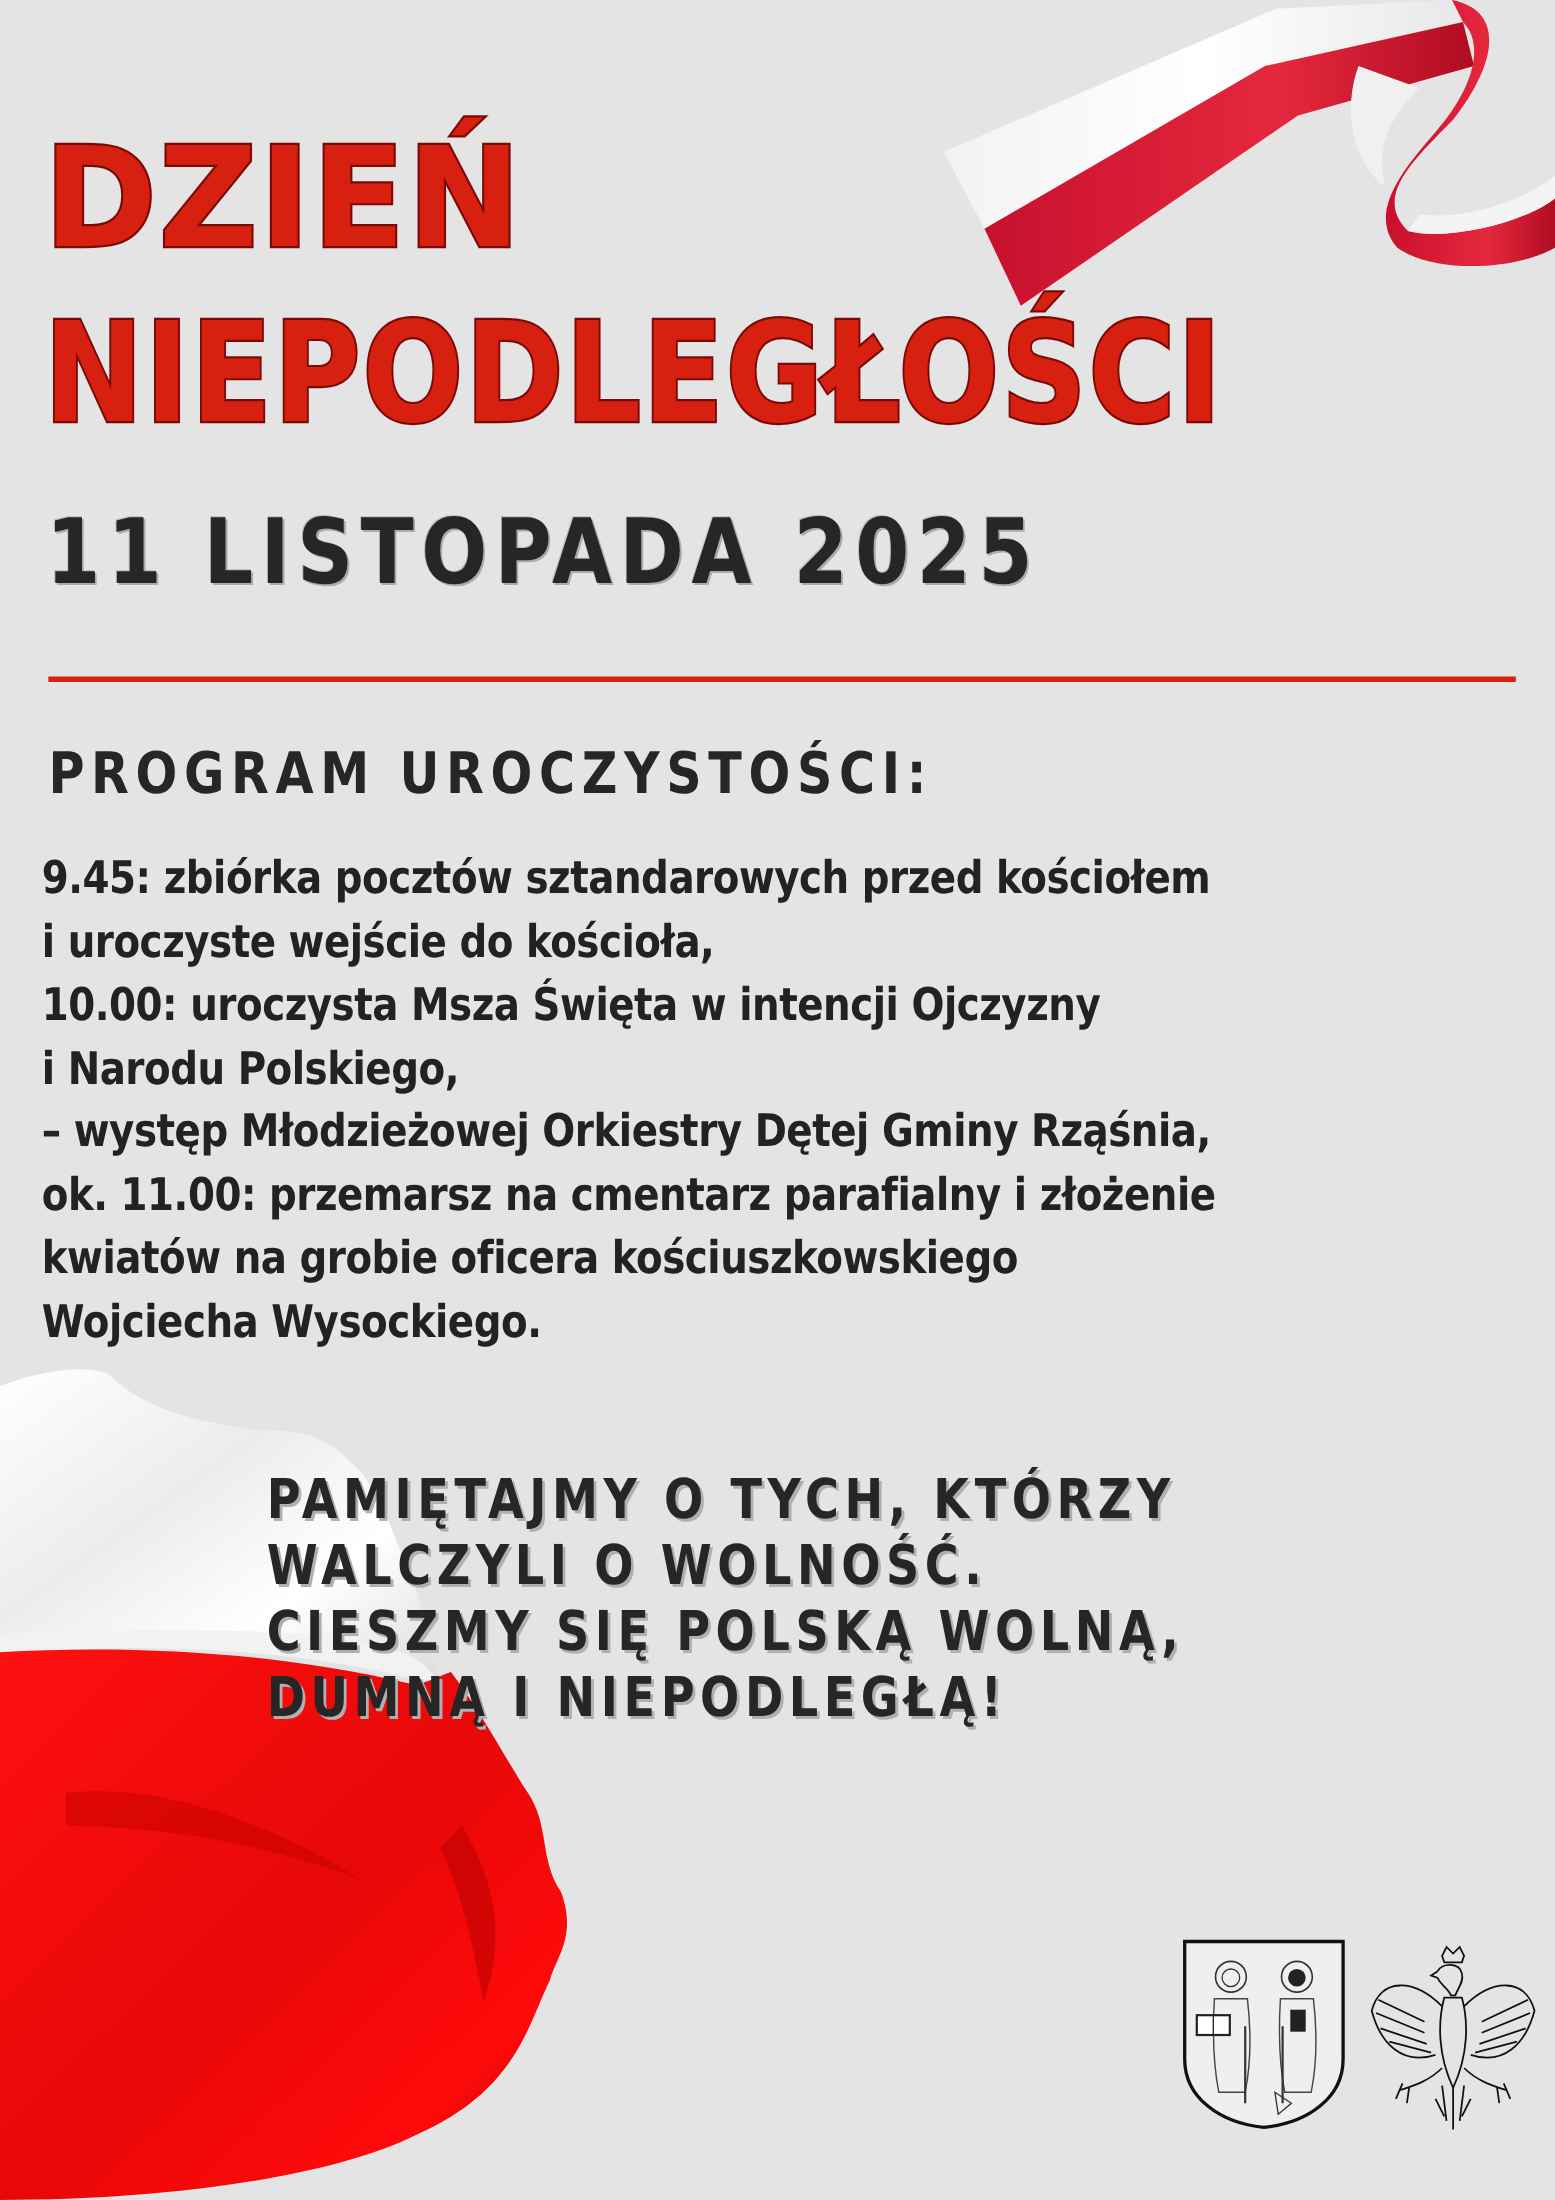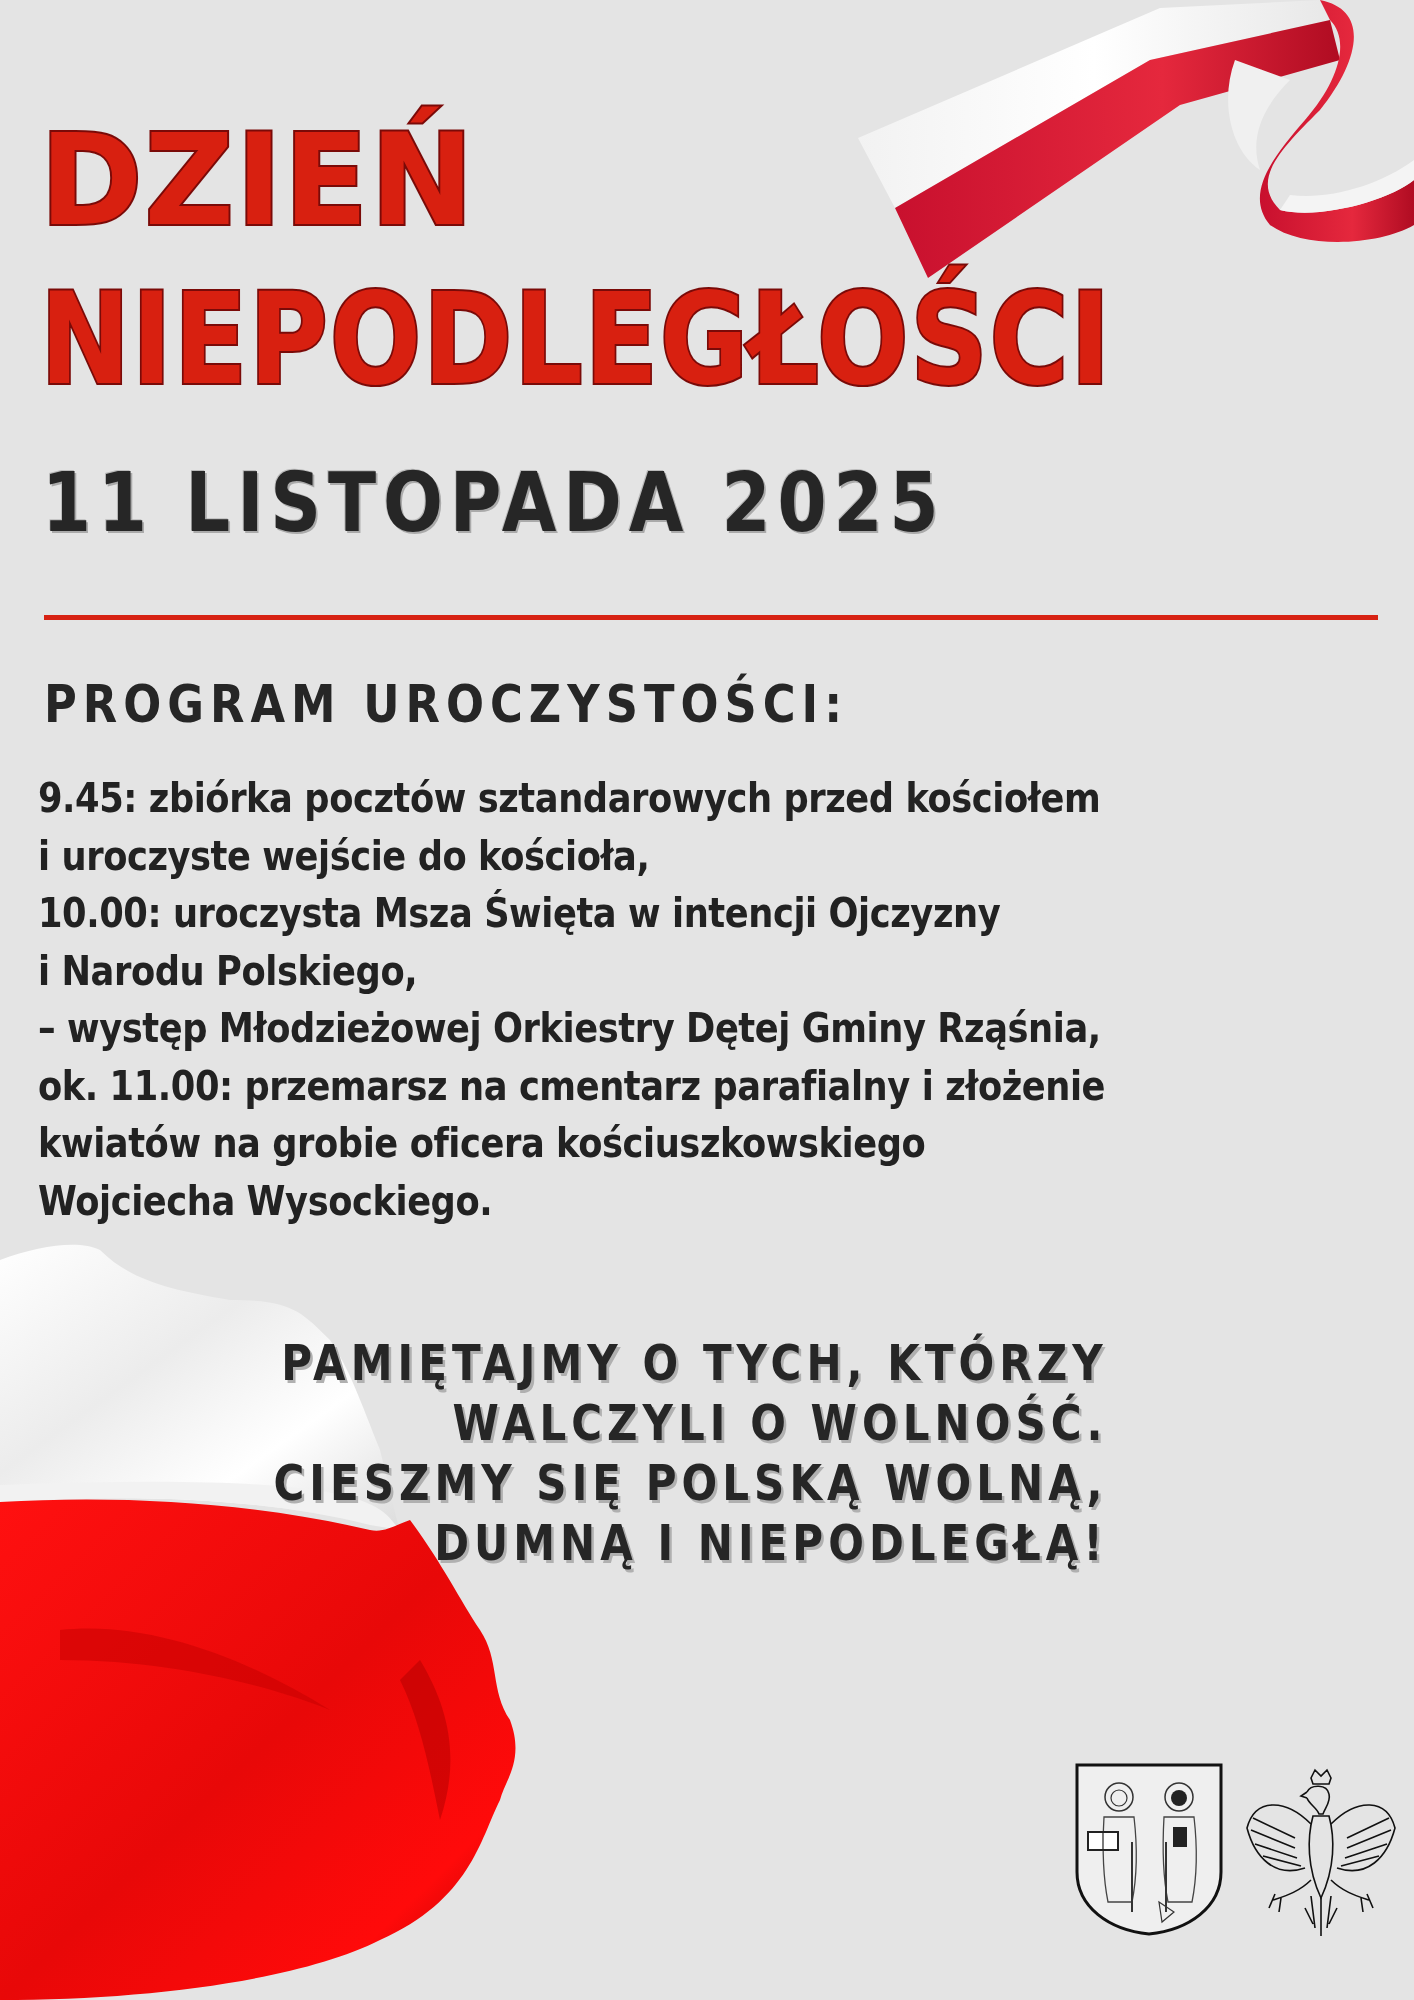--- a/index.html
+++ b/index.html
@@ -61,21 +61,21 @@
   .program-line {
     font-family: "DejaVu Sans", sans-serif; font-weight: bold;
     font-size: 41px; line-height: 57.5px; color: #222;
     white-space: nowrap;
     transform: scaleX(0.86); transform-origin: left;
     letter-spacing: -0.5px;
   }
 
   .closing {
     position: absolute; left: 160px; top: 1333px; width: 1030px;
-    text-align: right; margin: 0; padding: 0; list-style: none;
+    text-align: left; margin: 0; padding: 0; list-style: none;
   }
   .closing-line {
     font-family: "DejaVu Sans", sans-serif; font-weight: bold;
     font-size: 50px; line-height: 60px; color: #262626;
     letter-spacing: 6px;
     text-shadow: 3px 3px 0 #b0b0b0;
     white-space: nowrap;
     display: block;
     transform: scaleX(0.84);
   }

